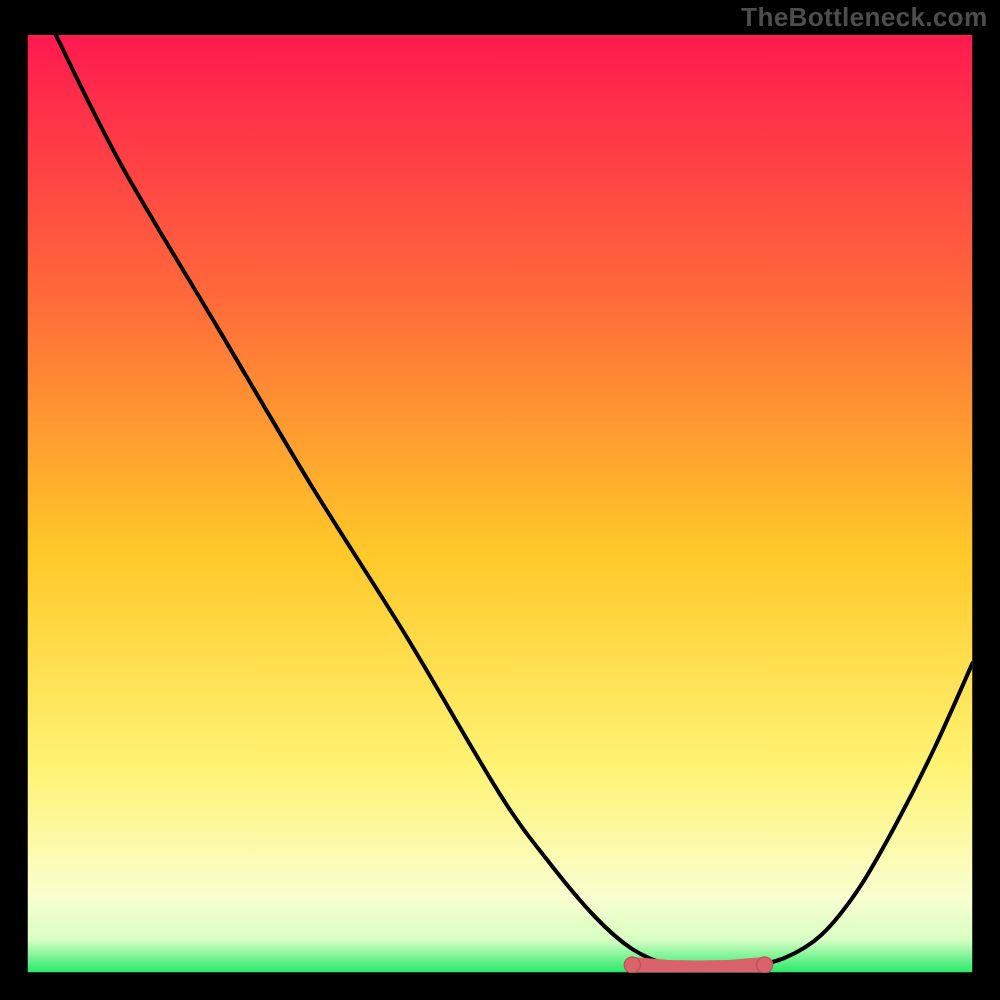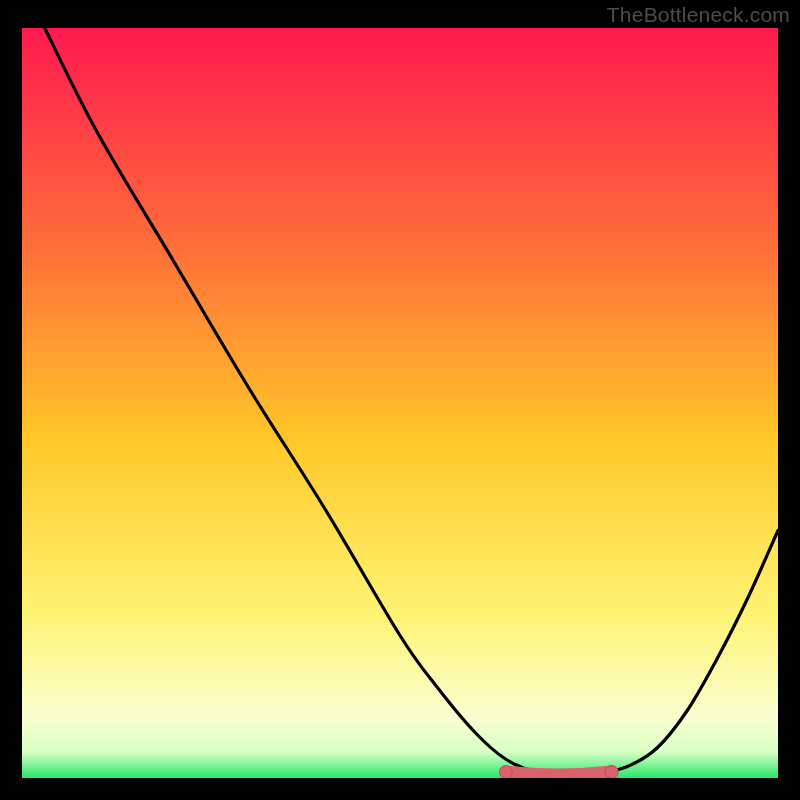--- a/index.html
+++ b/index.html
@@ -26,21 +26,21 @@
     width: 756px;
     height: 750px;
   }
   .watermark {
     position: absolute;
     top: 3px;
     right: 10px;
     color: #4d4d4d;
     font-size: 21px;
     letter-spacing: 0.2px;
-    font-weight: 400;
+    font-weight: 700;
   }
   svg {
     display: block;
   }
 </style>
 </head>
 <body>
 
 <div class="watermark">TheBottleneck.com</div>
 

